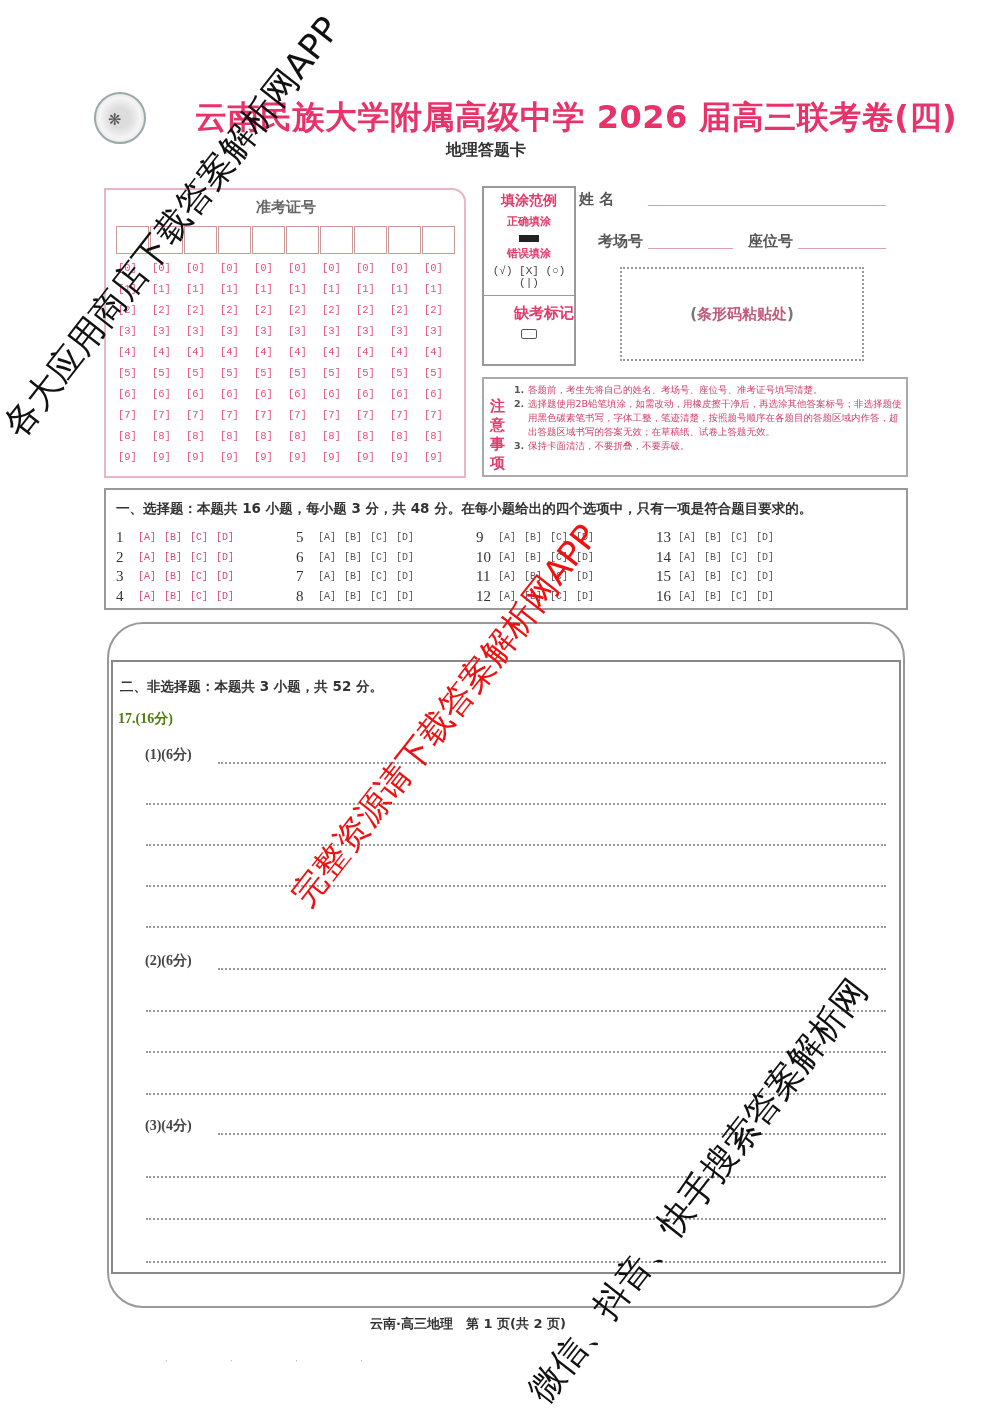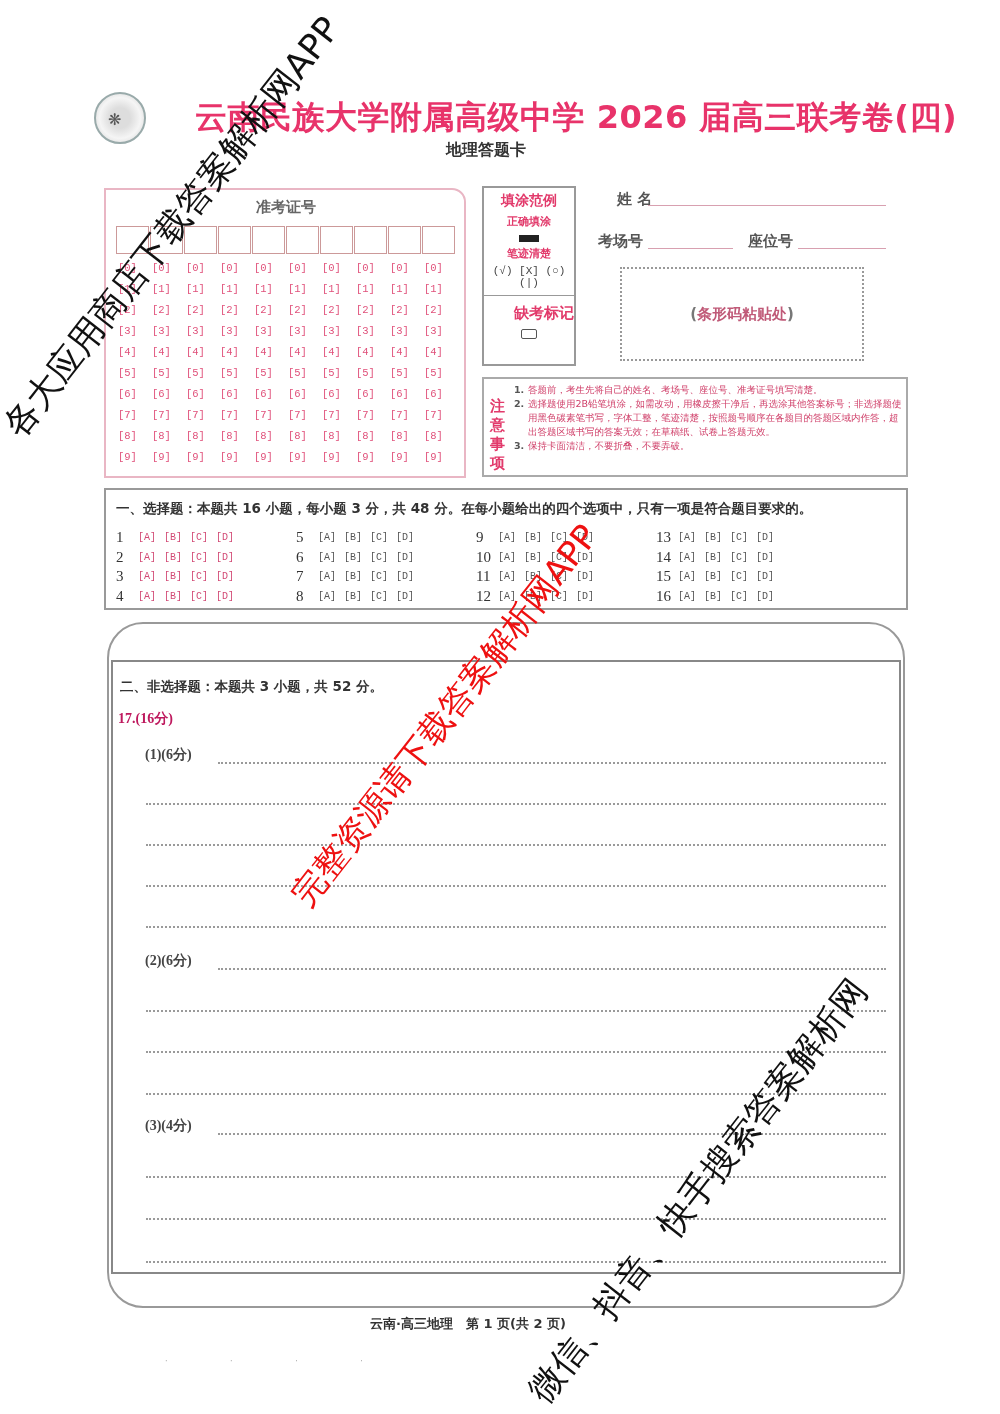--- a/index.html
+++ b/index.html
@@ -42,21 +42,21 @@
   .mcq .hdr { position:absolute; left:10px; top:10px; font-size:13.5px; font-weight:bold; color:#333; white-space:nowrap; }
   .mcq .col { position:absolute; top:38px; }
   .mcq .row { height:19.5px; display:flex; align-items:center; white-space:nowrap; }
   .mcq .qn { font-family:"Liberation Serif",serif; font-size:15px; color:#333; width:22px; }
   .mcq .opt { font-size:10px; margin-right:8px; font-family:"Liberation Mono",monospace; color:#555; }
   .mcq .col.first .opt { color:#d24a75; }
 
   .outer { left:107px; top:622px; width:798px; height:686px; border:2px solid #999; border-radius:36px; box-sizing:border-box; }
   .inner-box { left:111px; top:660px; width:790px; height:614px; border:2px solid #888; box-sizing:border-box; }
   .sec2 { left:120px; top:678px; font-size:13.5px; font-weight:bold; color:#333; }
-  .q17 { left:118px; top:710px; font-size:14px; font-weight:bold; color:#be185d; font-family:"Liberation Serif",serif; }
+  .q17 { left:118px; top:710px; font-size:14px; font-weight:bold; color:#4d7c0f; font-family:"Liberation Serif",serif; }
   .sublabel { position:absolute; font-size:14px; font-weight:bold; color:#444; font-family:"Liberation Serif",serif; }
   .dline { position:absolute; border-bottom:2px dotted #9a9a9a; height:0; }
 
   .footer { left:370px; top:1315px; font-size:13px; font-weight:bold; color:#333; white-space:nowrap; }
   .specks { left:165px; top:1357px; font-size:8px; color:#aaa; letter-spacing:30px; }
 
   .wm { position:absolute; white-space:nowrap; transform-origin:left bottom; font-family:"DejaVu Sans",sans-serif; }
   .wm1 { left:30px; top:400px; font-size:35px; color:#111; transform:rotate(-52deg); }
   .wm2 { left:318px; top:870px; font-size:34px; color:#ee1111; transform:rotate(-52deg); }
   .wm3 { left:555px; top:1365px; font-size:35px; color:#111; transform:rotate(-52deg); }
@@ -185,28 +185,28 @@
       <div class="digit">[9]</div>
       <div class="digit">[9]</div>
       <div class="digit">[9]</div>
     </div>
 </div>
 
 <div class="abs fillbox">
   <div class="h">填涂范例</div>
   <div class="s">正确填涂</div>
   <div class="bar"></div>
-  <div class="s">笔迹清楚</div>
+  <div class="s">错误填涂</div>
   <div class="wrong">(√) [X] (○) (|)</div>
   <div class="sep"></div>
   <div class="absent">缺考标记</div>
   <div class="absentbox"></div>
 </div>
 
-<div class="abs field" style="left:617px;top:190px;">姓 名</div>
+<div class="abs field" style="left:579px;top:190px;">姓 名</div>
 <div class="uline" style="left:648px;top:205px;width:238px;"></div>
 <div class="abs field" style="left:598px;top:232px;">考场号</div>
 <div class="uline" style="left:648px;top:248px;width:85px;"></div>
 <div class="abs field" style="left:748px;top:232px;">座位号</div>
 <div class="uline" style="left:798px;top:248px;width:88px;"></div>
 <div class="abs barcode">
   <span>(</span>
     <span class="c">条形码粘贴处</span>
     <span>)</span>
 </div>

